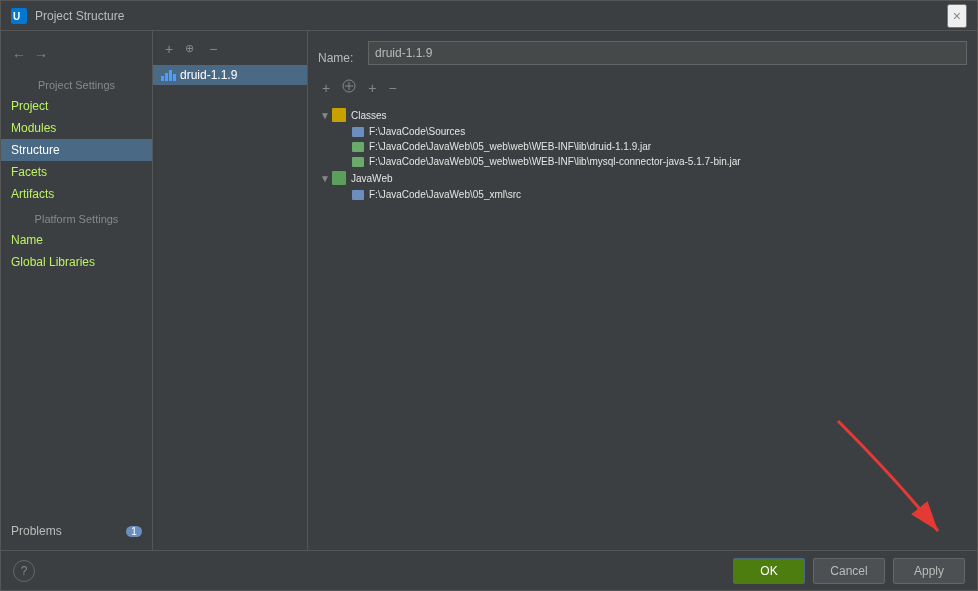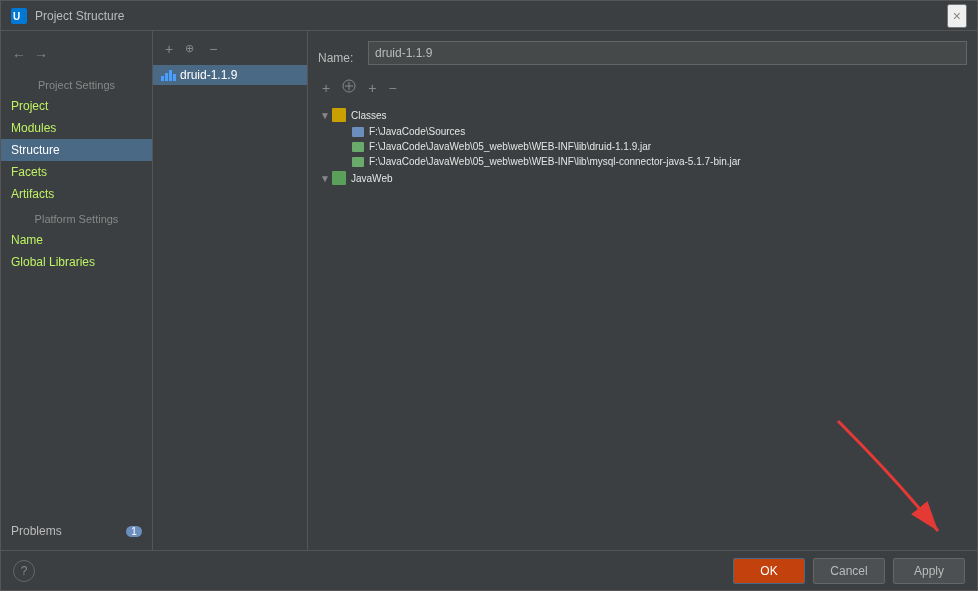--- a/index.html
+++ b/index.html
@@ -225,21 +225,21 @@
       min-width: 72px;
       padding: 0 16px;
       border: 1px solid #666;
       background: #4c5052;
       color: #bbbbbb;
       font-size: 12px;
       cursor: pointer;
       border-radius: 2px;
     }
     .dialog-btn.primary {
-      background: #c2410c;
+      background: #4d7c0f;
       border-color: #4A6984;
       color: #fff;
     }
 
     .sidebar-problems-row {
       display: flex;
       align-items: center;
       justify-content: space-between;
       padding: 4px 10px;
       cursor: pointer;
@@ -403,20 +403,25 @@
               <span style="display:inline-block; width:12px; height:10px; background:#6aaa6a; margin-right:5px; border-radius:1px;"></span>
               <span class="tree-label">F:\JavaCode\JavaWeb\05_web\web\WEB-INF\lib\mysql-connector-java-5.1.7-bin.jar</span>
             </div>
 
             <div class="tree-node">
               <span class="tree-expander">▼</span>
               <span style="display:inline-block; width:14px; height:14px; background:#5a9f5a; margin-right:5px; border-radius:1px;"></span>
               <span class="tree-label">JavaWeb</span>
             </div>
 
+            <div class="tree-node" style="padding-left:20px;">
+              <span class="tree-expander" style="width:14px;"></span>
+              <span style="display:inline-block; width:12px; height:10px; background:#6c8ebf; margin-right:5px; border-radius:1px;"></span>
+              <span class="tree-label">F:\JavaCode\JavaWeb\05_xml\src</span>
+            </div>
           </div>
         </div>
       </div>
     </div>
 
     <div class="bottom-bar">
       <div class="bottom-left">
         <button class="help-btn">?</button>
       </div>
       <div class="bottom-right">

